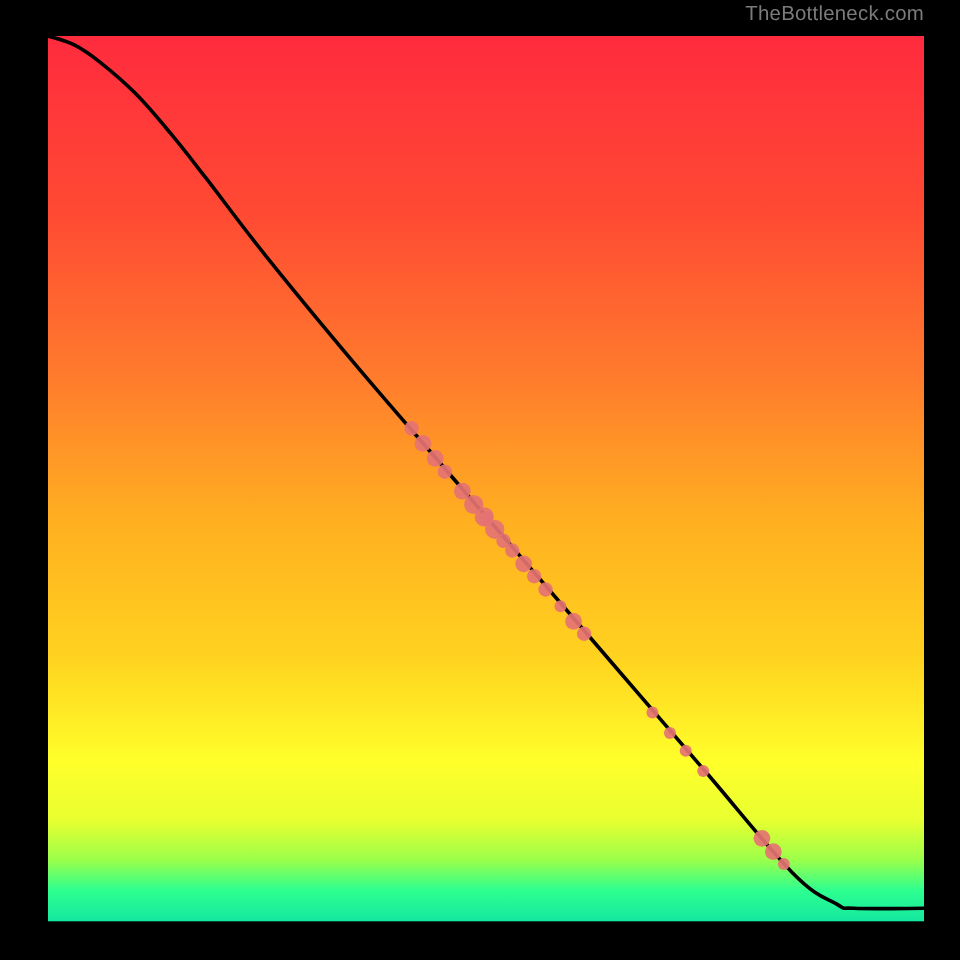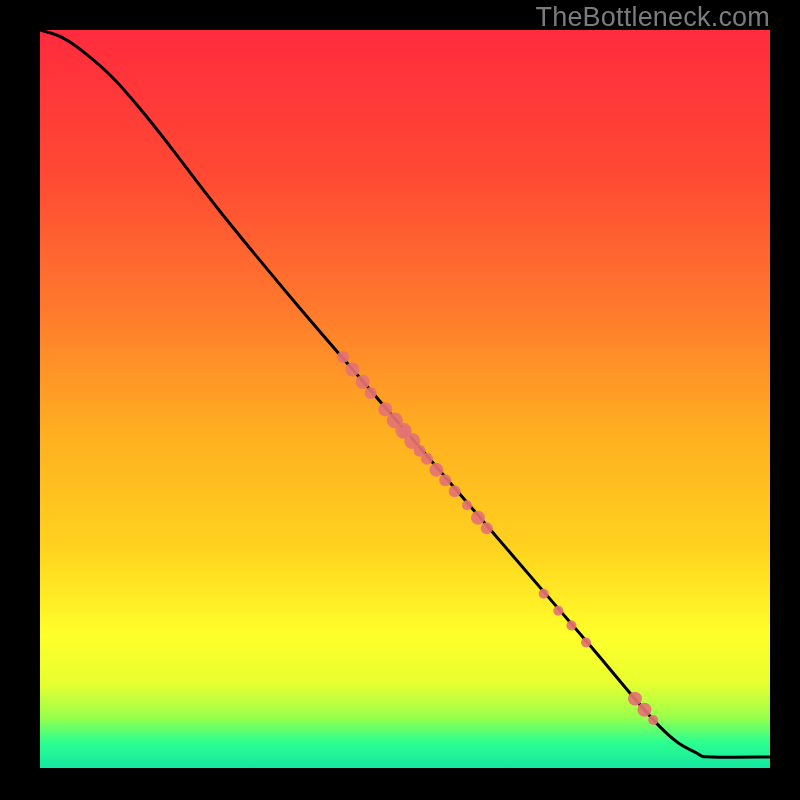--- a/index.html
+++ b/index.html
@@ -17,21 +17,21 @@
     height: 800px;
     background: #000;
   }
   .plot {
     position: absolute;
     background: #000;
   }
   .watermark {
     position: absolute;
     color: #7b7b7b;
-    font-size: 27px;
+    font-size: 17px;
     font-weight: 400;
     letter-spacing: 0.2px;
     white-space: nowrap;
   }
   svg { display: block; }
 </style>
 </head>
 <body>
 
 <div class="stage">

